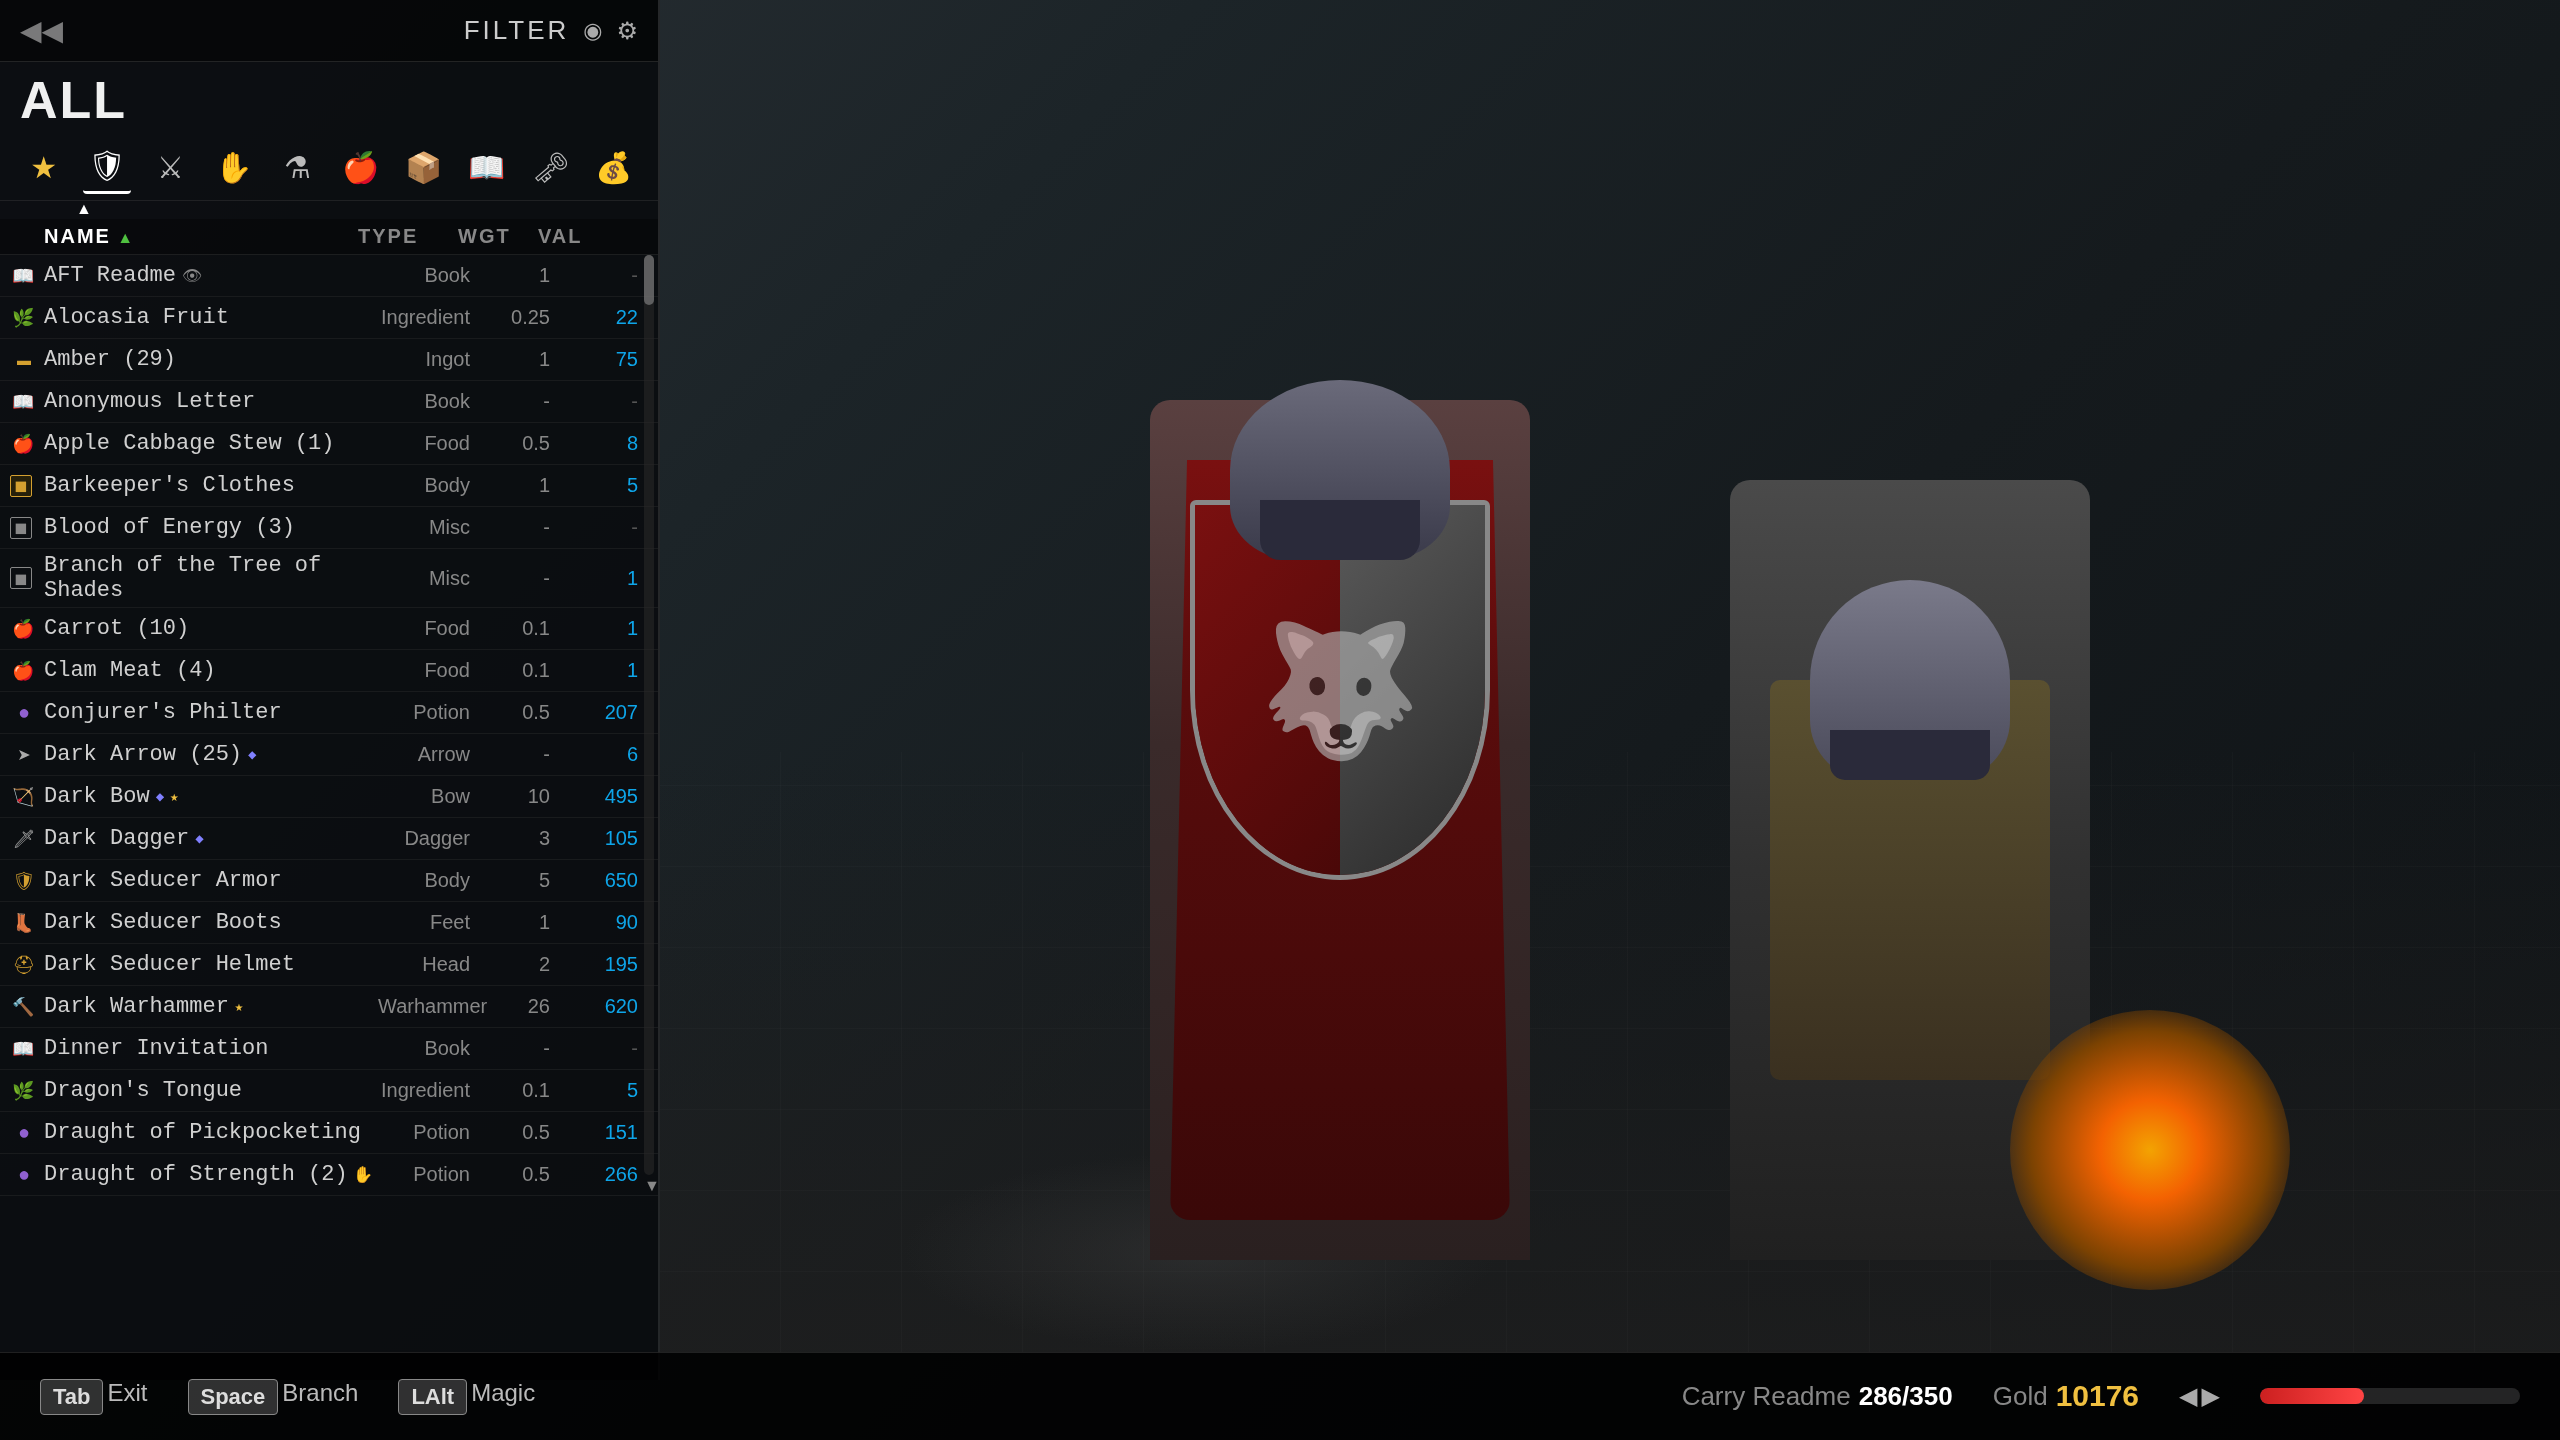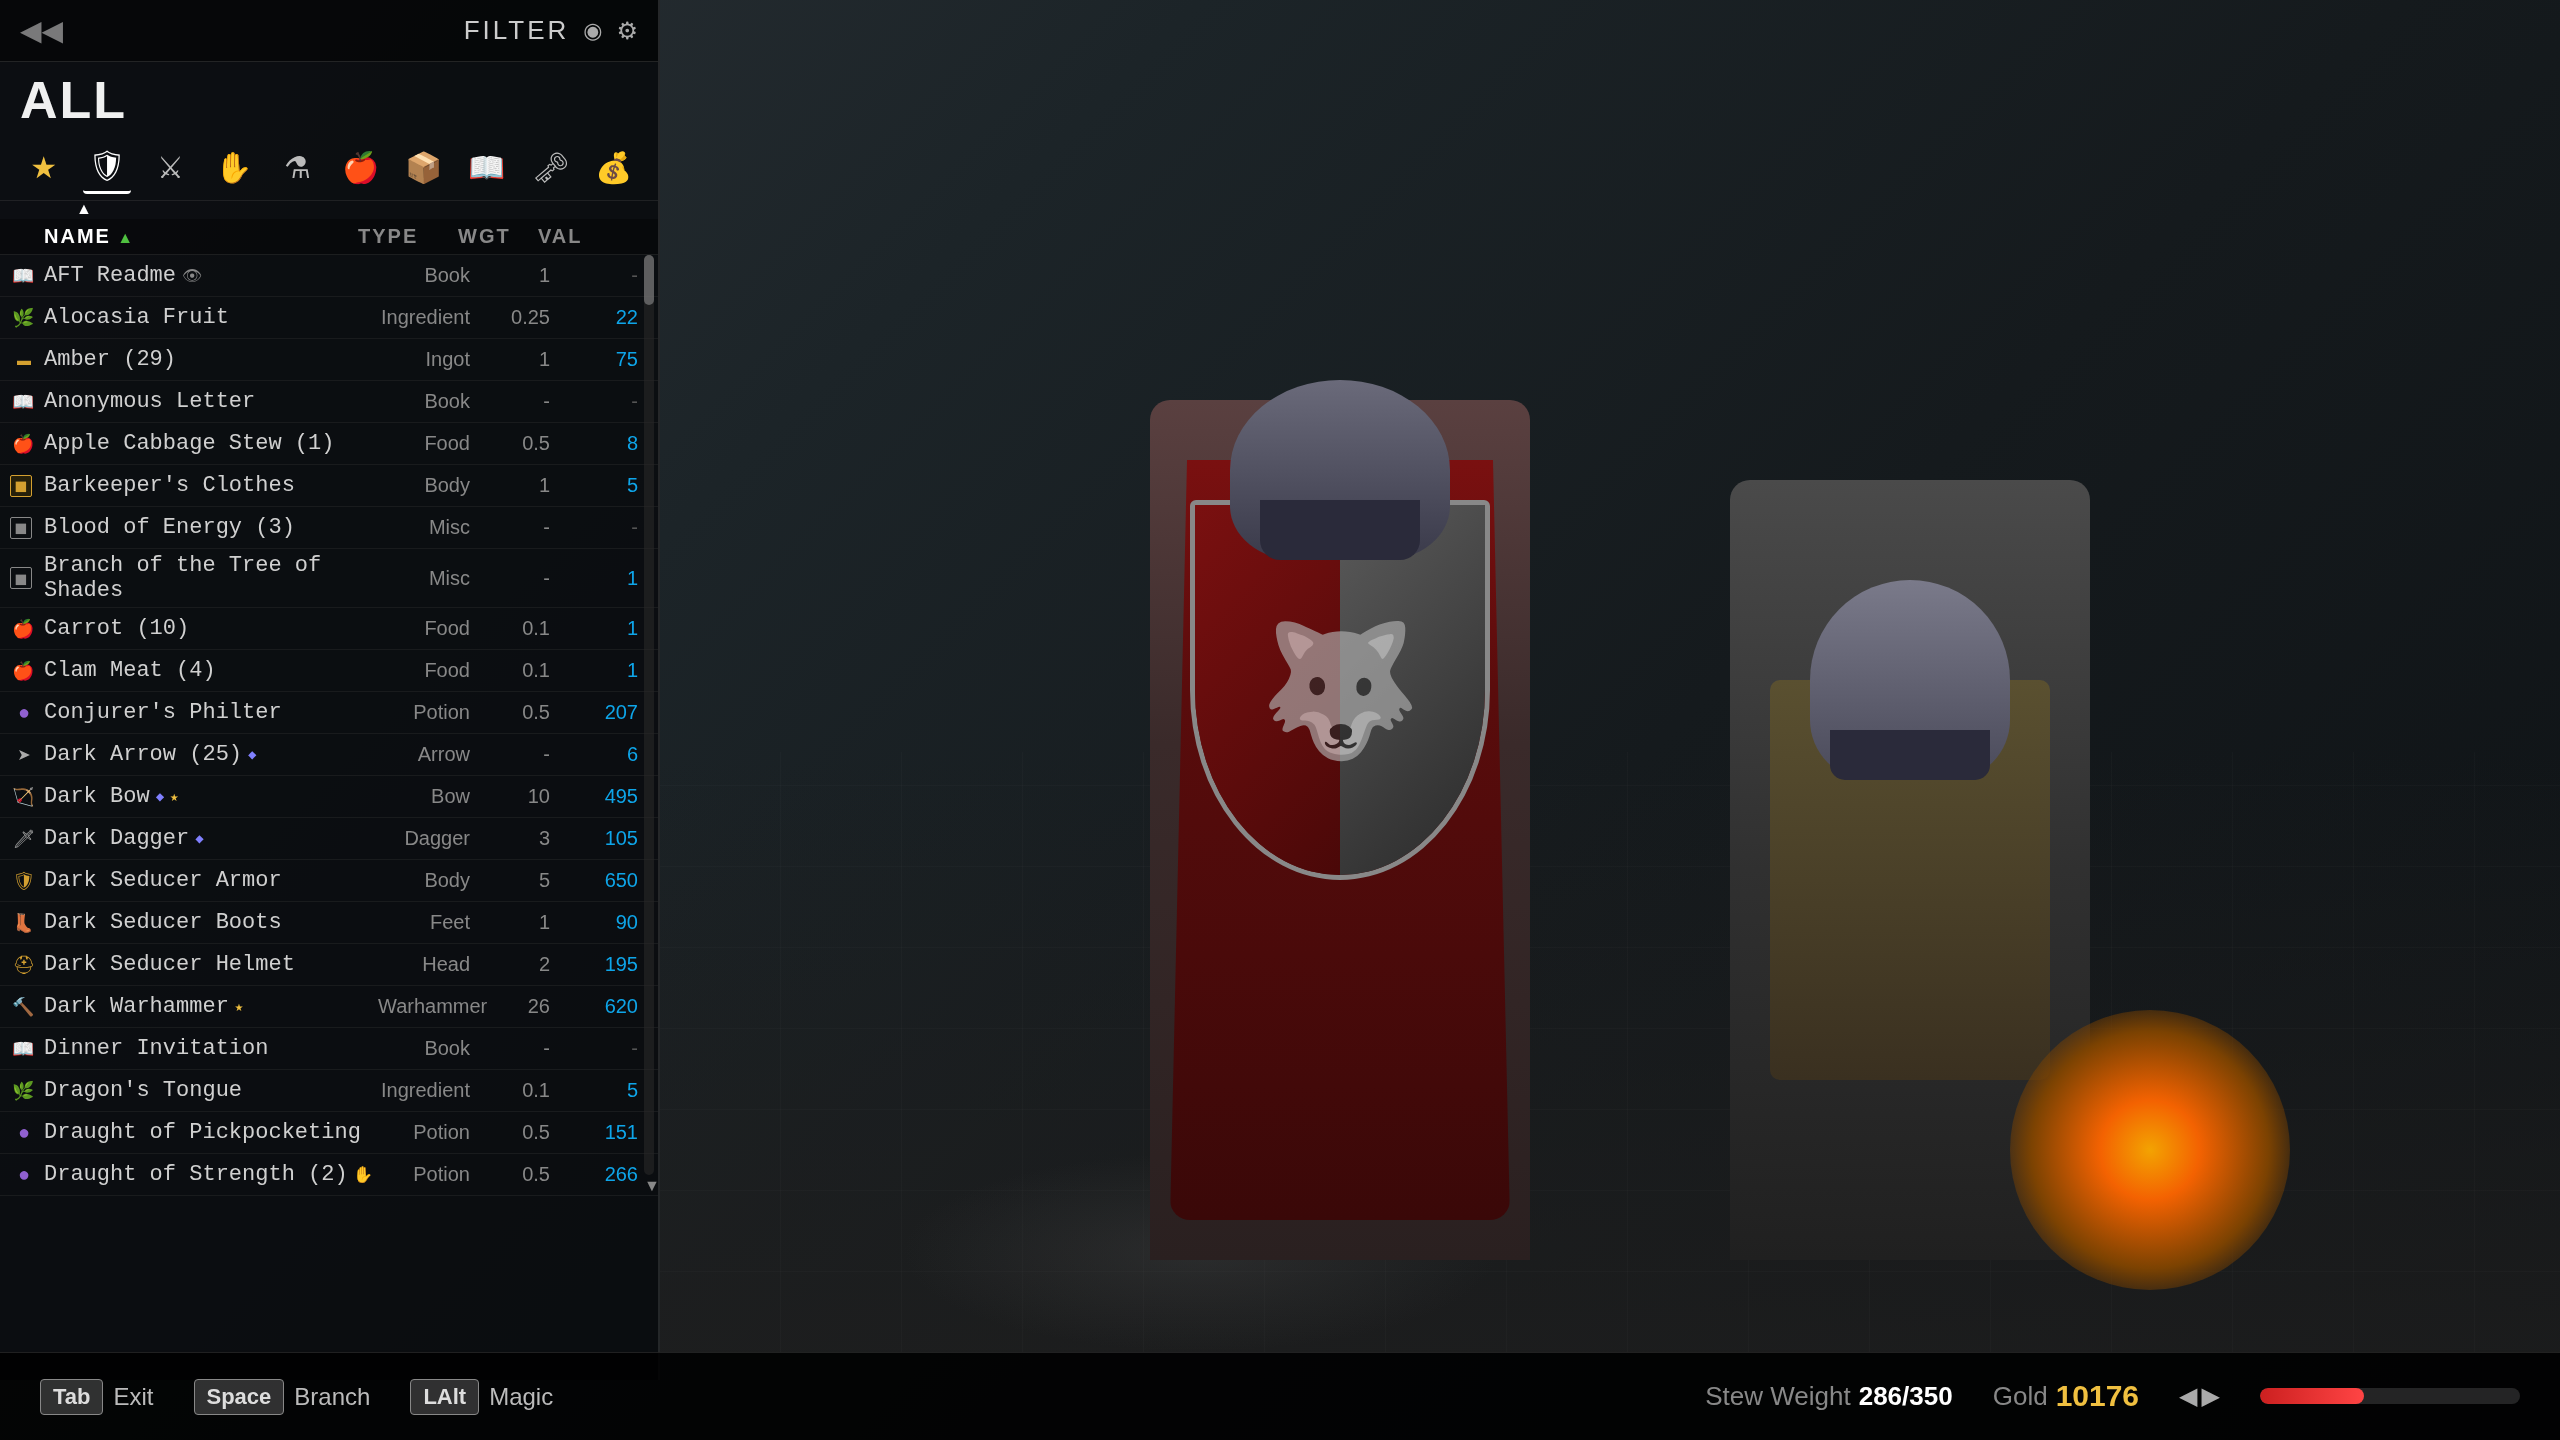--- a/index.html
+++ b/index.html
@@ -246,22 +246,21 @@
       z-index: 20;
       display: flex;
       align-items: center;
       padding: 0 40px;
       border-top: 1px solid rgba(80,80,80,0.4);
       gap: 40px;
     }
 
     .hotkey-group {
       display: flex;
-      align-items: center;
-      gap: 10px;
+      gap: 4px;
     }
 
     .hotkey-box {
       background: rgba(60,60,60,0.8);
       border: 1px solid #888;
       border-radius: 4px;
       padding: 4px 12px;
       font-size: 22px;
       color: #ddd;
       font-weight: bold;
@@ -658,21 +657,21 @@
     <span class="hotkey-box">Space</span>
     <span class="hotkey-label">Branch</span>
   </div>
   <div class="hotkey-group">
     <span class="hotkey-box">LAlt</span>
     <span class="hotkey-label">Magic</span>
   </div>
 
   <div class="hud-right">
     <div class="carry-weight">
-      <span class="carry-label">Stew Weight</span>
+      <span class="carry-label">Carry Readme</span>
       <span class="carry-value">
         <span>286</span>/<span>350</span>
       </span>
     </div>
     <div class="gold-section">
       <span class="gold-label">Gold</span>
       <span class="gold-value">10176</span>
     </div>
     <div class="nav-arrows">
       <span class="nav-arrow">◀</span>

